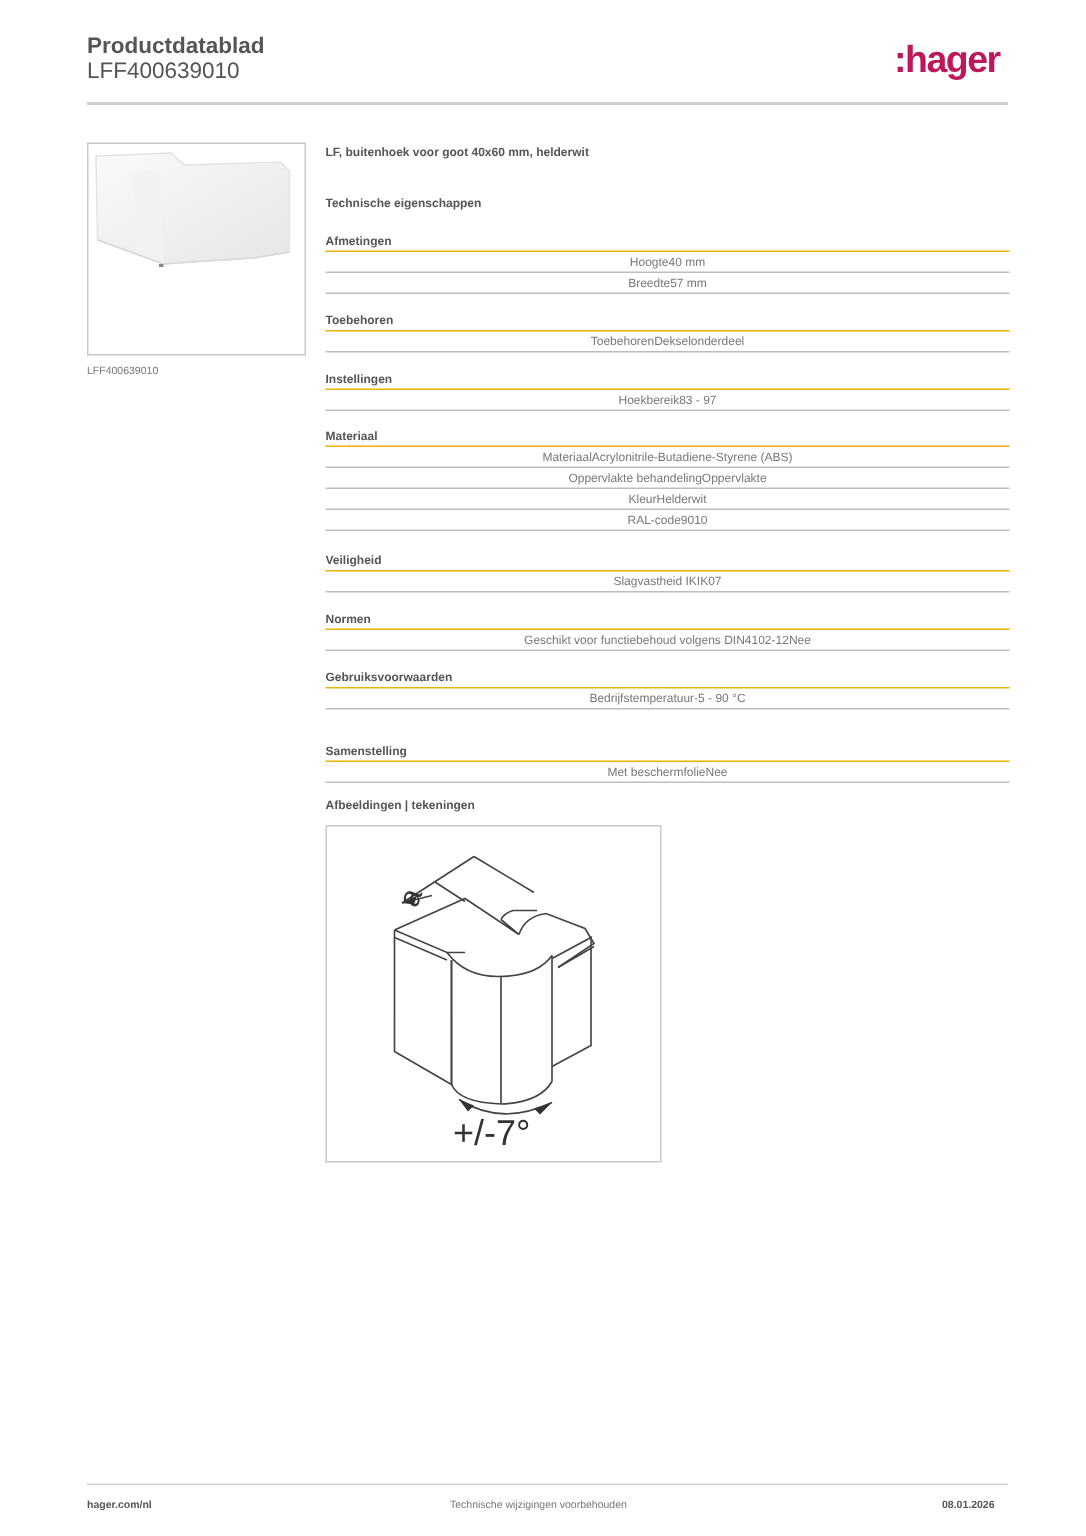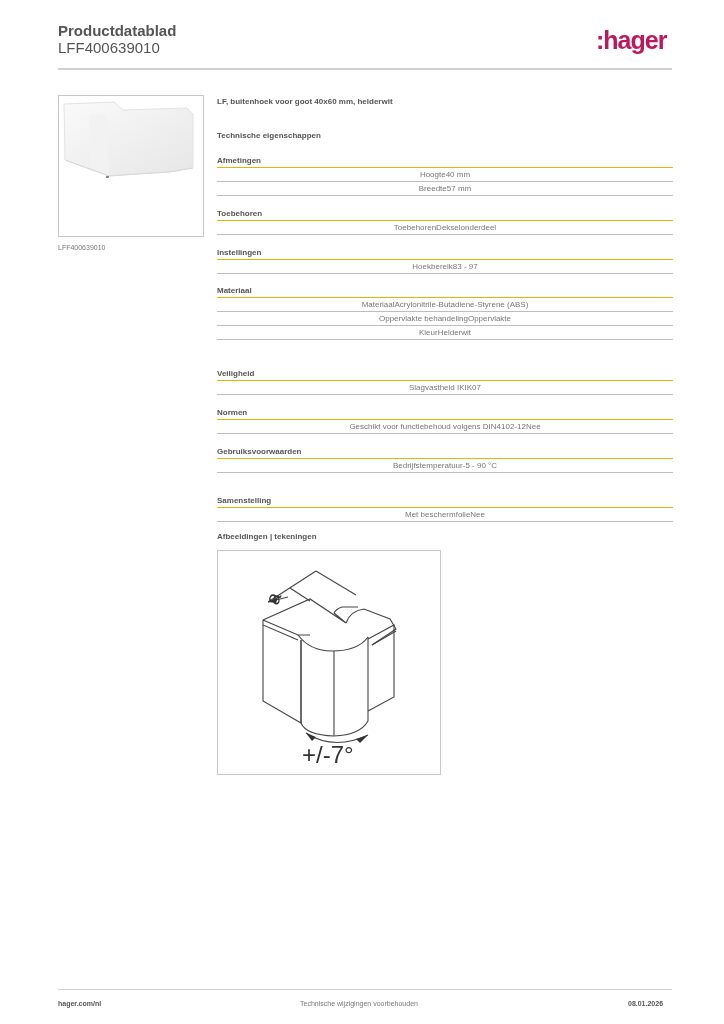--- a/index.html
+++ b/index.html
@@ -96,20 +96,24 @@
         <span>Acrylonitrile-Butadiene-Styrene (ABS)</span>
       </div>
     <div class="row">
         <span>Oppervlakte behandeling</span>
         <span>Oppervlakte</span>
       </div>
     <div class="row">
         <span>Kleur</span>
         <span>Helderwit</span>
       </div>
+    <div class="row">
+        <span>RAL-code</span>
+        <span>9010</span>
+      </div>
   </div>
 
   <div class="section" style="top:368px">
     <div class="section-head">Veiligheid</div>
     <div class="row">
         <span>Slagvastheid IK</span>
         <span>IK07</span>
       </div>
   </div>
 

